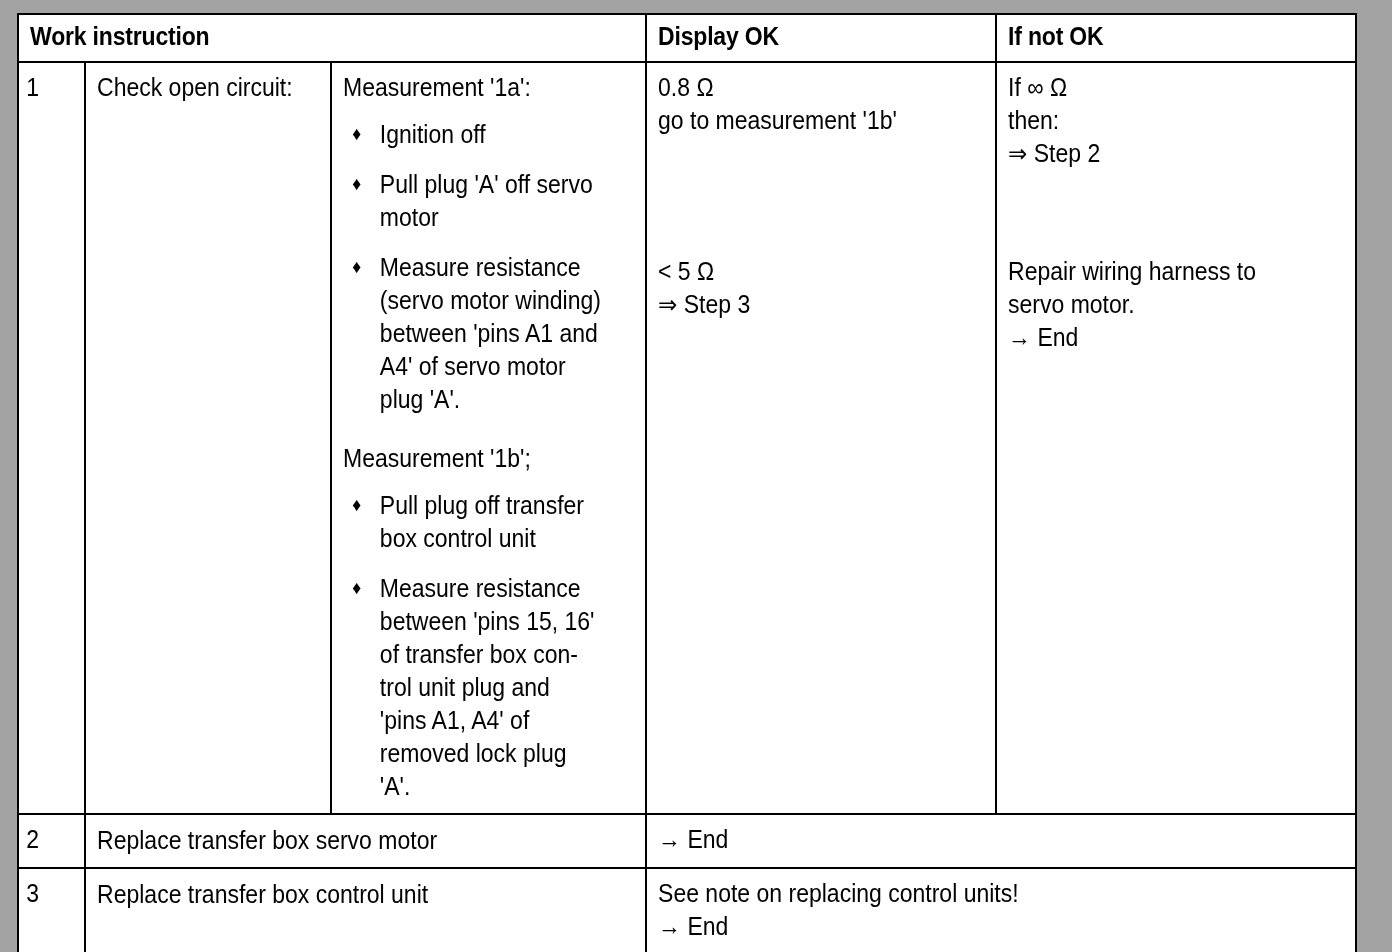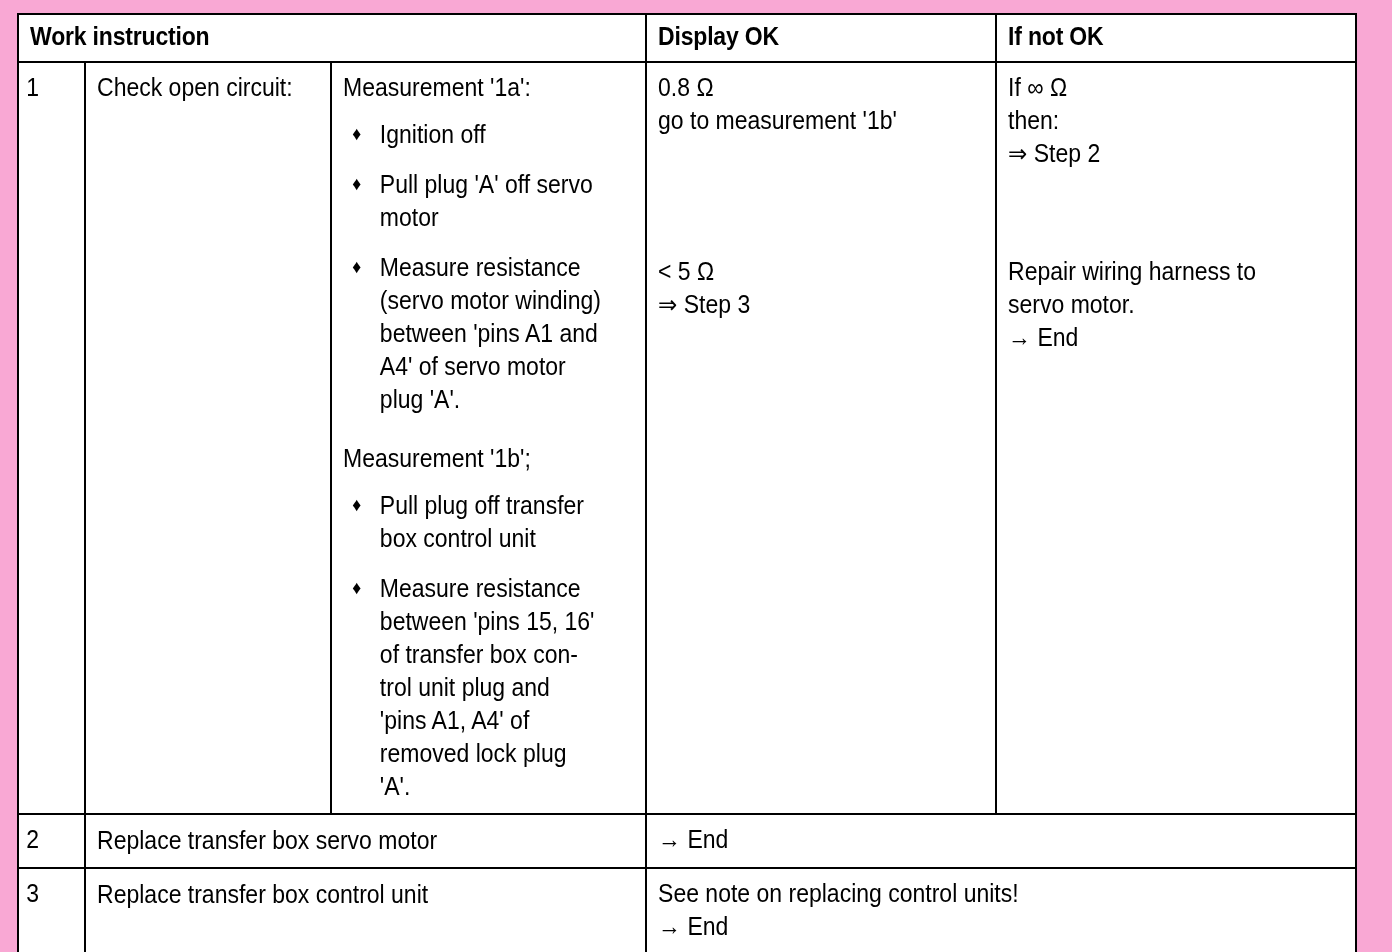--- a/index.html
+++ b/index.html
@@ -12,21 +12,21 @@
     height: 952px;
     font-family: "Liberation Sans", "DejaVu Sans", sans-serif;
     color: #000000;
     overflow: hidden;
   }
 
   .sheet {
     position: relative;
     width: 1392px;
     height: 952px;
-    background: #f9a8d4;
+    background: #a3a3a3;
   }
 
   table.wi-table {
     position: absolute;
     left: 17px;
     top: 13px;
     width: 1338px;
     border-collapse: collapse;
     table-layout: fixed;
     background: #ffffff;

